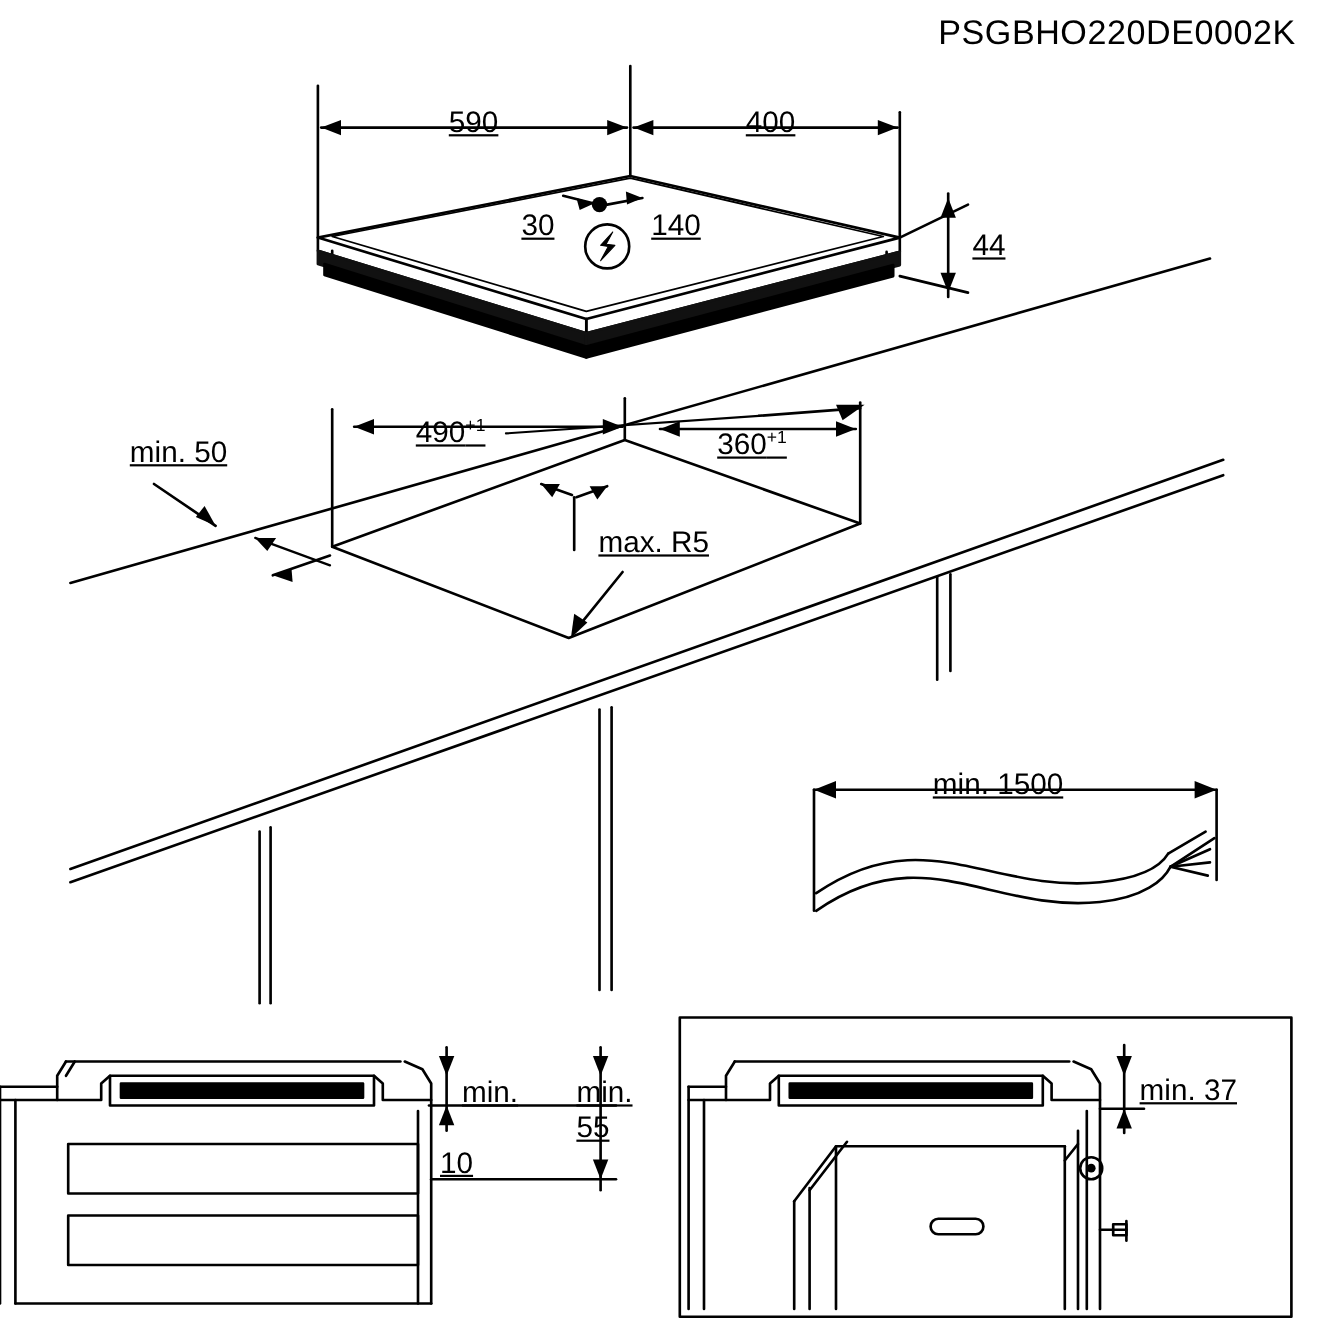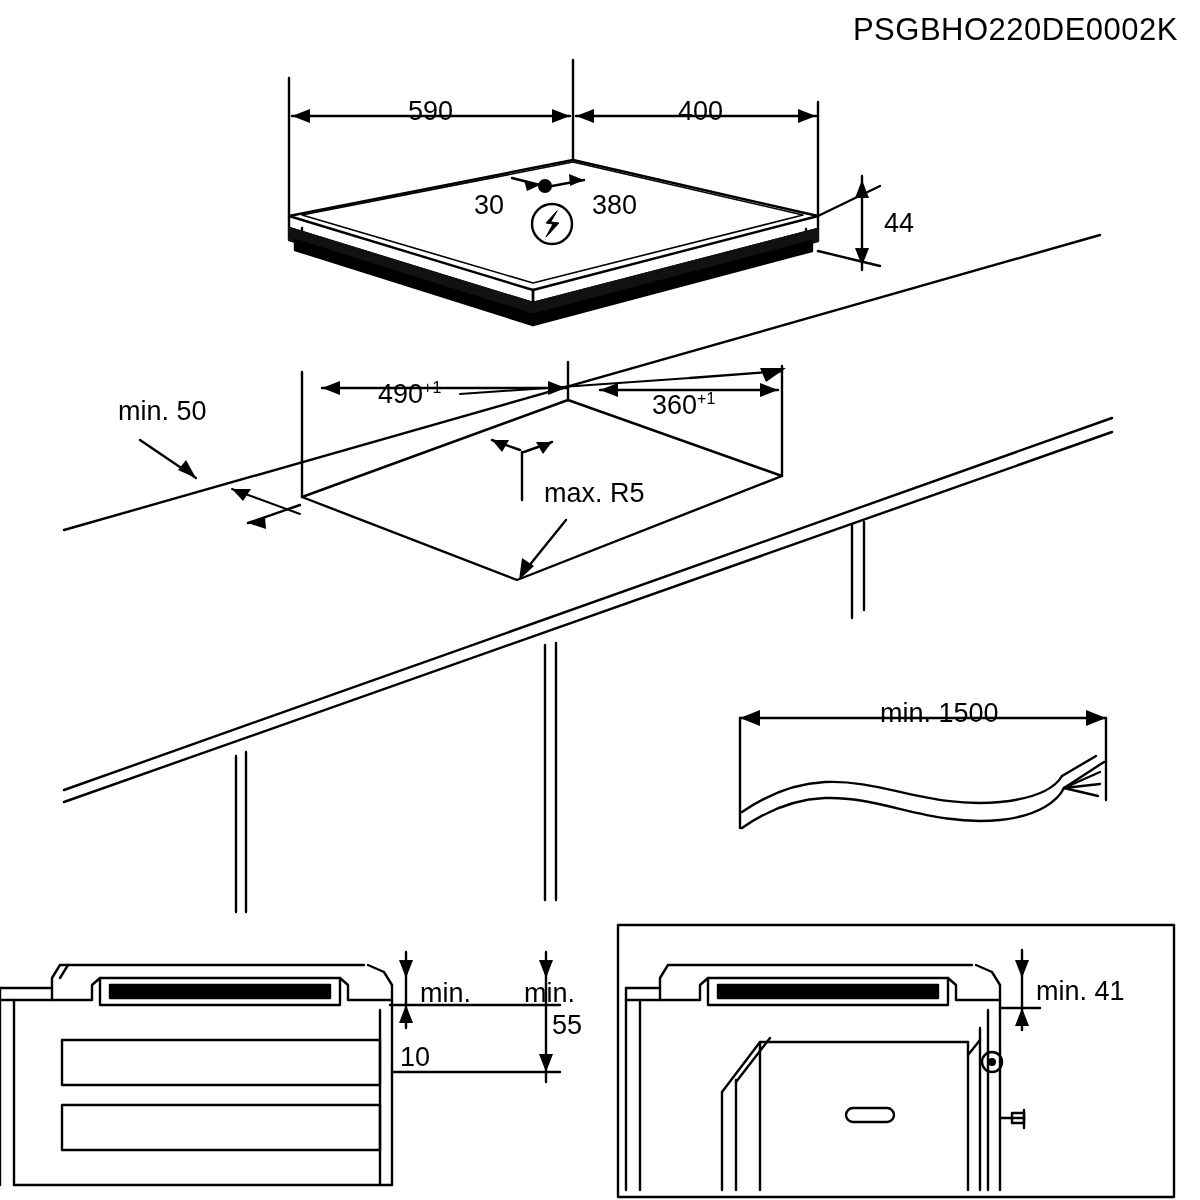--- a/index.html
+++ b/index.html
@@ -27,20 +27,21 @@
     font-family: "Liberation Sans", sans-serif;
     color: #000;
     line-height: 1;
   }
   .code {
     font-size: 31px;
     letter-spacing: 0.5px;
   }
   .dim {
     font-size: 27px;
+    text-decoration: underline;
   }
   .sup {
     font-size: 16px;
     vertical-align: super;
   }
 </style>
 </head>
 <body>
 
 <div id="sheet">
@@ -223,37 +224,37 @@
   <div class="lbl code" style="right:22px; top:14px;">PSGBHO220DE0002K</div>
 
   <div class="lbl dim" style="left:408px; top:98px;">590</div>
 
   <div class="lbl dim" style="left:678px; top:98px;">400</div>
 
   <div class="lbl dim" style="left:884px; top:210px;">44</div>
 
   <div class="lbl dim" style="left:474px; top:192px;">30</div>
 
-  <div class="lbl dim" style="left:592px; top:192px;">380</div>
+  <div class="lbl dim" style="left:592px; top:192px;">140</div>
 
   <div class="lbl dim" style="left:118px; top:398px;">min. 50</div>
 
   <div class="lbl dim" style="left:378px; top:380px;">
     <span>490</span><span class="sup">+1</span>
   </div>
 
   <div class="lbl dim" style="left:652px; top:391px;">
     <span>360</span><span class="sup">+1</span>
   </div>
 
   <div class="lbl dim" style="left:544px; top:480px;">max. R5</div>
 
-  <div class="lbl dim" style="left:848px; top:700px;margin-left:32px;">min. 1500</div>
+  <div class="lbl dim" style="left:848px; top:700px;">min. 1500</div>
 
   <div class="lbl dim" style="left:420px; top:980px;">min.</div>
   <div class="lbl dim" style="left:400px; top:1012px;margin-top:32px;">10</div>
 
   <div class="lbl dim" style="left:524px; top:980px;">min.</div>
-  <div class="lbl dim" style="left:552px; top:1012px;">55</div>
-
-  <div class="lbl dim" style="left:1036px; top:978px;">min. 41</div>
+  <div class="lbl dim" style="left:524px; top:1012px;">55</div>
+
+  <div class="lbl dim" style="left:1036px; top:978px;">min. 37</div>
 
 </div>
 
 </body></html>

